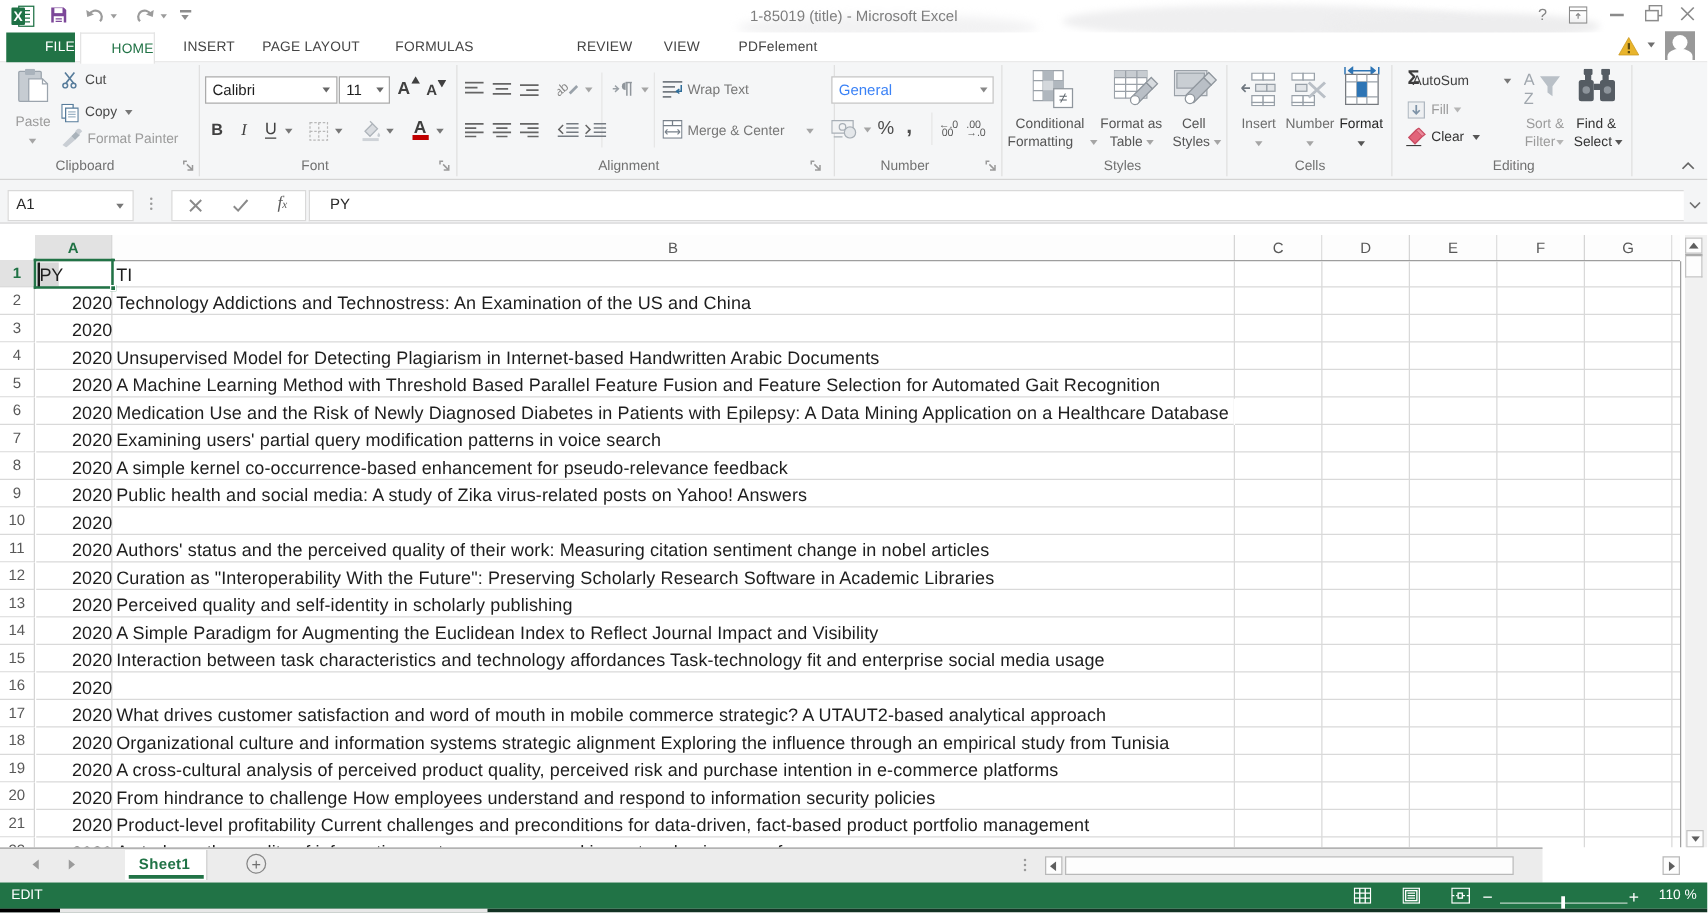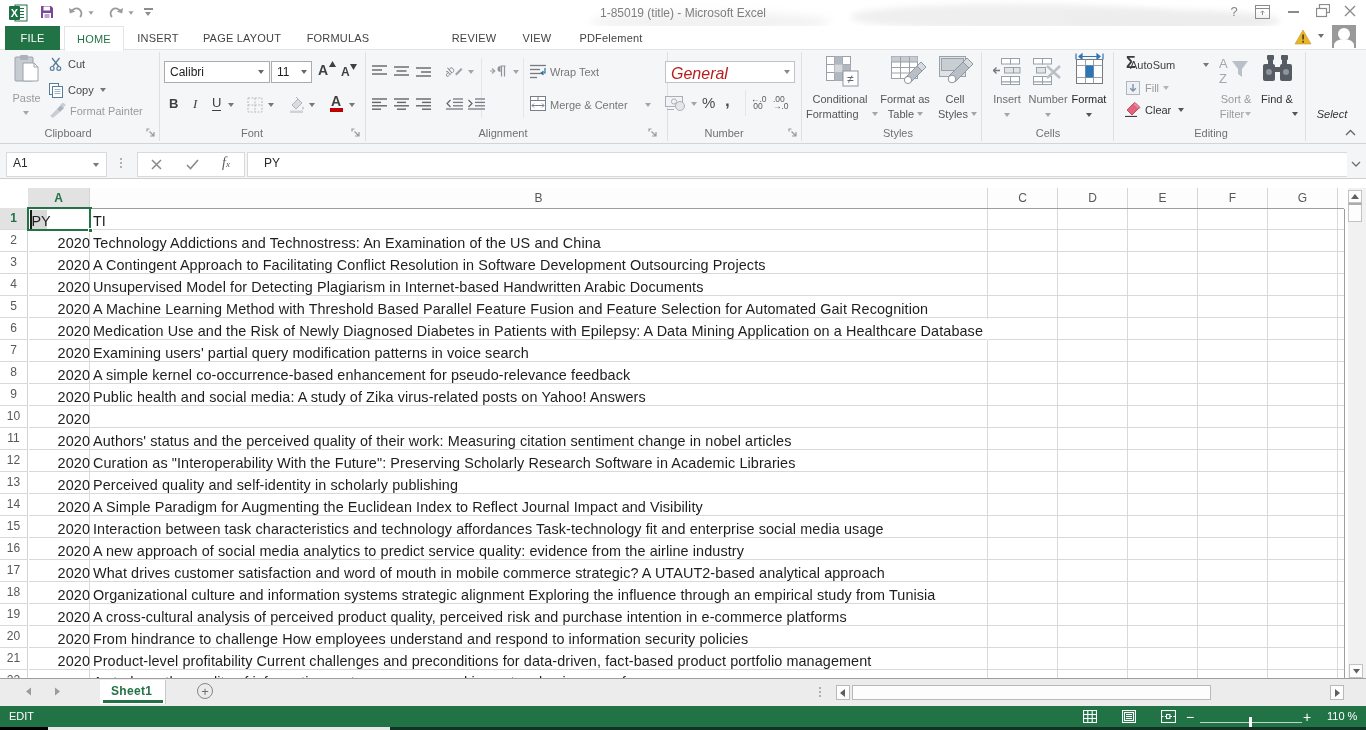--- a/index.html
+++ b/index.html
@@ -13,21 +13,21 @@
 .cloud { position:absolute; background:#f0f0f0; border-radius:50%; }
 #title-text { position:absolute; top:6px; left:0; width:1366px; text-align:center;
   font-size:12px; color:#7e7e7e; }
 .winbtn { position:absolute; top:0; height:26px; color:#868686; font-size:13px;
   text-align:center; }
 
 
 #tabrow { position:absolute; left:0; top:26px; width:1366px; height:24px; background:#fff; }
 #tabrow-border { position:absolute; left:0; top:49px; width:1366px; height:1px; background:#e3e3e3; }
 .rtab { position:absolute; top:26px; height:24px; line-height:24px; font-size:11px;
-  color:#444; text-align:center; letter-spacing:0.2px; }
+  color:#444; text-align:right; letter-spacing:0.2px; }
 #tab-file { left:5px; width:55px; background:#217346; color:#fff; }
 #tab-home { left:64px; width:60px; background:#fff; color:#217346;
   border:1px solid #e4e4e4; border-bottom:none; height:25px; z-index:3; }
 
 
 #ribbon { position:absolute; left:0; top:50px; width:1366px; height:93px; background:#f5f6f7; }
 #ribbon-border { position:absolute; left:0; top:143px; width:1366px; height:1px; background:#d4d4d4; }
 .gsep { position:absolute; top:52px; width:1px; height:89px; background:#e0e0e0; }
 .glabel { position:absolute; top:127px; font-size:11px; color:#717171; text-align:center; }
 .rtext { position:absolute; font-size:11px; color:#494949; white-space:nowrap; }
@@ -53,21 +53,21 @@
 .cellrow { position:absolute; left:29px; width:1315px; height:22px; border-bottom:1px solid #d9d9d9;
   font-size:14.4px; color:#1e1e1e; letter-spacing:0.1px; }
 .num2020 { position:absolute; left:0; top:3px; width:61px; height:21px; line-height:21px; text-align:right; }
 .btext { position:absolute; left:64px; top:3px; height:21px; line-height:21px; white-space:nowrap; }
 .ricon { position:absolute; }
 .vdots { position:absolute; width:2px; height:2px; background:#9a9a9a; border-radius:50%;
   box-shadow:0 4px 0 #9a9a9a, 0 8px 0 #9a9a9a; }
 .isep { position:absolute; top:58px; width:1px; height:60px; background:#e6e6e6; }
 
 
-#sheettabs { position:absolute; left:0; top:678px; width:1366px; height:28px;
+#sheettabs { position:absolute; left:0; top:678px; width:1234px; height:28px;
   background:#ececec; border-top:1px solid #9e9e9e; }
 #statusbar { position:absolute; left:0; top:706px; width:1366px; height:21px; background:#217346;
   color:#fff; font-size:11px; }
 #bottomstrip { position:absolute; left:0; top:727px; width:1366px; height:3px; background:#123223; }
 </style>
 </head>
 <body>
 <div id="app">
 
 <div id="titlebar">
@@ -327,21 +327,21 @@
   <path d="M2 9.5 h12 M2 9.5 l2 -2 M2 9.5 l2 2 M14 9.5 l-2 -2 M14 9.5 l-2 2" stroke="#77808a" fill="none"></path>
 </svg>
 <div class="rtext" style="left:550px; top:99px; color:#777;">Merge &amp; Center</div>
 <div class="dd" style="left:645px; top:103px; border-top-color:#a5a5a5;"></div>
 <svg class="launch" style="left:648px; top:128px;" width="10" height="10" viewBox="0 0 10 10">
   <path d="M1 3.5 V1 H3.5" fill="none" stroke="#9a9a9a" stroke-width="1.2"></path>
   <path d="M3.5 3.5 L7.5 7.5 M8 4 V8 H4" fill="none" stroke="#9a9a9a" stroke-width="1.2"></path>
 </svg>
 
 <div class="abs" style="left:665px; top:61px; width:130px; height:22px; background:#fff; border:1px solid #c3c3c3;"></div>
-<div class="abs" style="left:671px; top:65px; font-size:16px; color:#b91c1c;font-style:italic;">General</div>
+<div class="abs" style="left:671px; top:65px; font-size:12px; color:#3b82f6;">General</div>
 <div class="dd" style="left:784px; top:70px; border-top-color:#888;"></div>
 <svg class="abs" style="left:665px; top:94px;" width="22" height="17" viewBox="0 0 22 17">
   <rect x="0.5" y="2.5" width="17" height="10" fill="#f2f3f4" stroke="#a8afb6"></rect>
   <circle cx="9" cy="7.5" r="2.6" fill="none" stroke="#a8afb6"></circle>
   <circle cx="15" cy="12" r="4.5" fill="#e4e7ea" stroke="#a8afb6"></circle>
   <line x1="2" y1="15.5" x2="9" y2="15.5" stroke="#a8afb6"></line>
 </svg>
 <div class="dd" style="left:691px; top:102px; border-top-color:#a5a5a5;"></div>
 <div class="abs" style="left:702px; top:94px; font-size:15px; color:#4d4d4d;">%</div>
 <div class="abs" style="left:725px; top:91px; font-size:17px; font-weight:bold; color:#4d4d4d;">,</div>
@@ -476,21 +476,21 @@
     <rect x="1" y="9" width="12" height="17" rx="2"></rect>
     <rect x="18" y="9" width="12" height="17" rx="2"></rect>
     <rect x="6" y="4" width="5" height="7"></rect>
     <rect x="20" y="4" width="5" height="7"></rect>
     <rect x="13" y="12" width="5" height="5"></rect>
   </g>
   <circle cx="7" cy="17" r="3" fill="#8d949b"></circle>
   <circle cx="24" cy="17" r="3" fill="#8d949b"></circle>
 </svg>
 <div class="rtext" style="left:1253px; top:93px; width:48px; text-align:center; color:#333;">Find &amp;</div>
-<div class="rtext" style="left:1308px; top:108px; width:48px; text-align:center; color:#333;font-style:italic;">Select</div>
+<div class="rtext" style="left:1259px; top:108px; width:48px; color:#333;">Select</div>
 <div class="dd" style="left:1292px; top:112px; border-top-color:#555;"></div>
 <svg class="abs" style="left:1345px; top:129px;" width="11" height="7" viewBox="0 0 11 7">
   <path d="M1 6 L5.5 1.5 L10 6" fill="none" stroke="#666" stroke-width="1.4"></path>
 </svg>
 
 <div class="glabel" style="left:28px; width:80px;">Clipboard</div>
 <div class="glabel" style="left:212px; width:80px;">Font</div>
 <div class="glabel" style="left:463px; width:80px;">Alignment</div>
 <div class="glabel" style="left:684px; width:80px;">Number</div>
 <div class="glabel" style="left:858px; width:80px;">Styles</div>
@@ -542,21 +542,20 @@
         <div class="rowhdr" style="top:29px;background:#e2e2e2;color:#1f7244;font-weight:bold;">1</div>
         <div class="cellrow" style="top:29px;"></div>
         <div class="rowhdr" style="top:51px;">2</div>
         <div class="cellrow" style="top:51px;">
           <span class="num2020">2020</span>
           <span class="btext" style="">Technology Addictions and Technostress: An Examination of the US and China</span>
         </div>
         <div class="rowhdr" style="top:73px;">3</div>
         <div class="cellrow" style="top:73px;">
           <span class="num2020">2020</span>
-          <span class="btext" style="">A Contingent Approach to Facilitating Conflict Resolution in Software Development Outsourcing Projects</span>
         </div>
         <div class="rowhdr" style="top:95px;">4</div>
         <div class="cellrow" style="top:95px;">
           <span class="num2020">2020</span>
           <span class="btext" style="">Unsupervised Model for Detecting Plagiarism in Internet-based Handwritten Arabic Documents</span>
         </div>
         <div class="rowhdr" style="top:117px;">5</div>
         <div class="cellrow" style="top:117px;">
           <span class="num2020">2020</span>
           <span class="btext" style="">A Machine Learning Method with Threshold Based Parallel Feature Fusion and Feature Selection for Automated Gait Recognition</span>
@@ -606,21 +605,20 @@
           <span class="btext" style="">A Simple Paradigm for Augmenting the Euclidean Index to Reflect Journal Impact and Visibility</span>
         </div>
         <div class="rowhdr" style="top:337px;">15</div>
         <div class="cellrow" style="top:337px;">
           <span class="num2020">2020</span>
           <span class="btext" style="">Interaction between task characteristics and technology affordances Task-technology fit and enterprise social media usage</span>
         </div>
         <div class="rowhdr" style="top:359px;">16</div>
         <div class="cellrow" style="top:359px;">
           <span class="num2020">2020</span>
-          <span class="btext" style="">A new approach of social media analytics to predict service quality: evidence from the airline industry</span>
         </div>
         <div class="rowhdr" style="top:381px;">17</div>
         <div class="cellrow" style="top:381px;">
           <span class="num2020">2020</span>
           <span class="btext" style="">What drives customer satisfaction and word of mouth in mobile commerce strategic? A UTAUT2-based analytical approach</span>
         </div>
         <div class="rowhdr" style="top:403px;">18</div>
         <div class="cellrow" style="top:403px;">
           <span class="num2020">2020</span>
           <span class="btext" style="">Organizational culture and information systems strategic alignment Exploring the influence through an empirical study from Tunisia</span>

